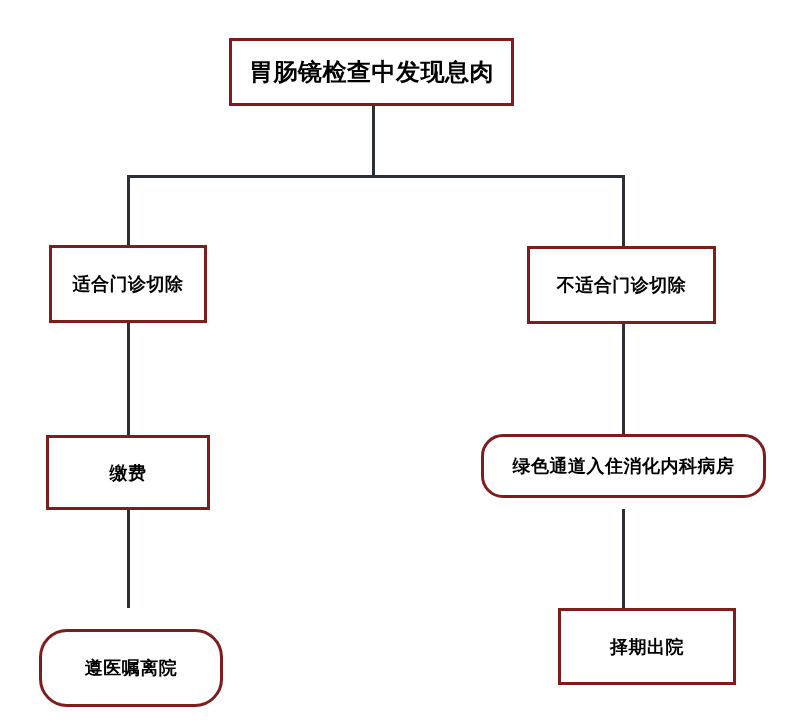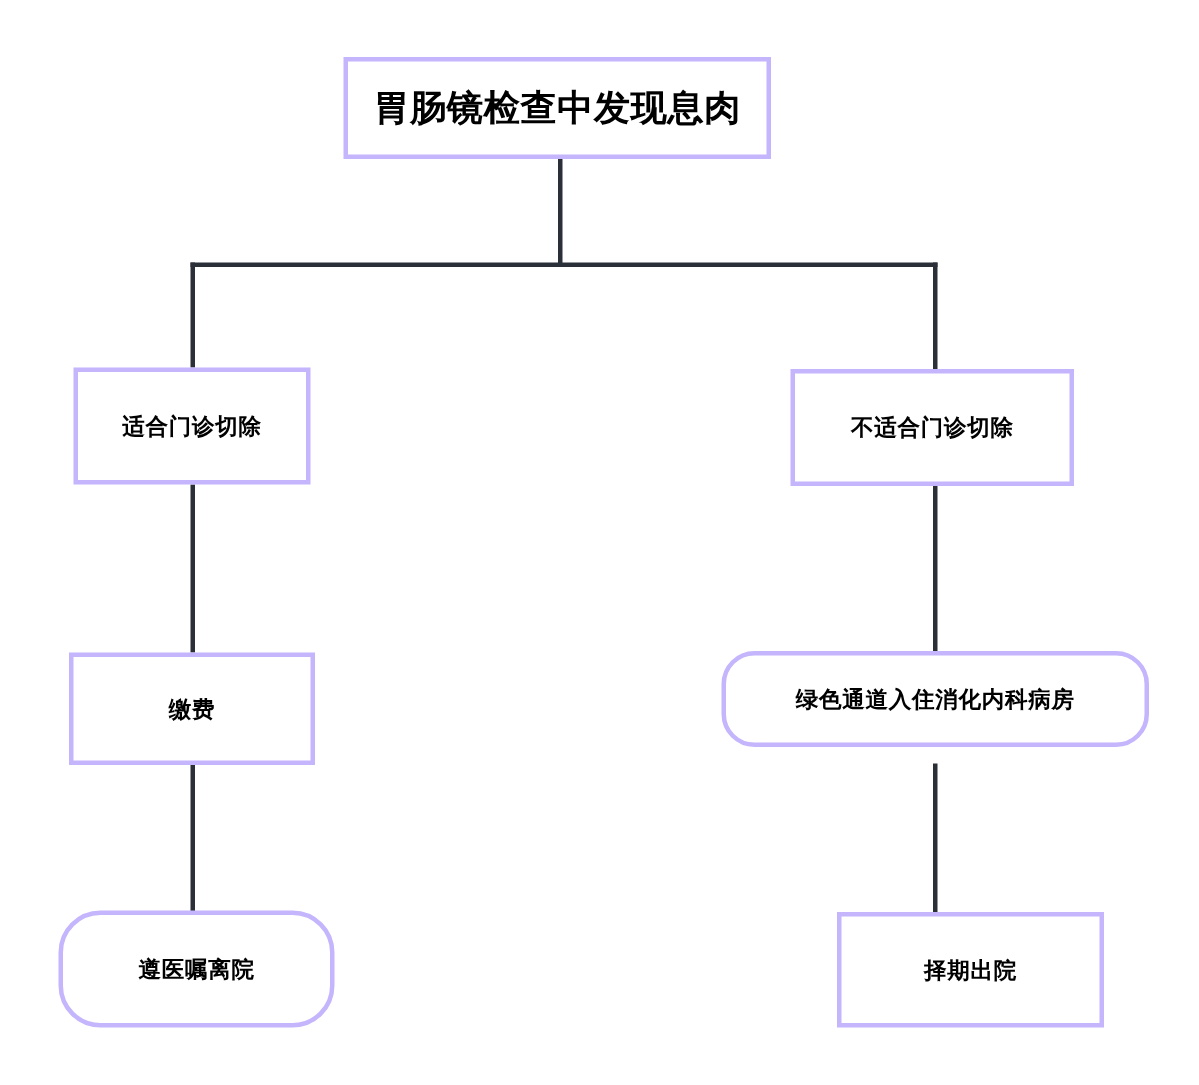--- a/index.html
+++ b/index.html
@@ -15,42 +15,42 @@
     position: relative;
     width: 799px;
     height: 723px;
     background: #ffffff;
     overflow: hidden;
   }
   .node {
     position: absolute;
     box-sizing: border-box;
     background: #ffffff;
-    border: 3px solid #c4b5fd;
+    border: 3px solid #7f1d1d;
     display: flex;
     align-items: center;
     justify-content: center;
     text-align: center;
     z-index: 2;
   }
   .node-label {
     color: #000000;
     font-weight: bold;
-    font-size: 15px;
+    font-size: 18px;
     line-height: 1.2;
     letter-spacing: 0.5px;
     white-space: nowrap;
   }
   .node.n-root        { left: 229px; top: 38px;  width: 285px; height: 68px; }
   .node.n-root .node-label { font-size: 24px; }
   .node.n-left-branch { left: 49px;  top: 245px; width: 158px; height: 78px; }
   .node.n-right-branch{ left: 527px; top: 246px; width: 189px; height: 78px; }
   .node.n-pay         { left: 46px;  top: 435px; width: 164px; height: 75px; }
   .node.n-greenlane   { left: 481px; top: 434px; width: 285px; height: 64px; border-radius: 22px; }
-  .node.n-left-end    { left: 39px;  top: 607px; width: 184px; height: 78px; border-radius: 28px; }
+  .node.n-left-end    { left: 39px;  top: 629px; width: 184px; height: 78px; border-radius: 28px; }
   .node.n-right-end   { left: 534px; top: 608px; width: 178px; height: 77px; margin-left: 24px; }
 
   .conn {
     position: absolute;
     background: #2b3038;
     z-index: 1;
   }
   .conn.v { width: 3px; }
   .conn.h { height: 3px; }
 

